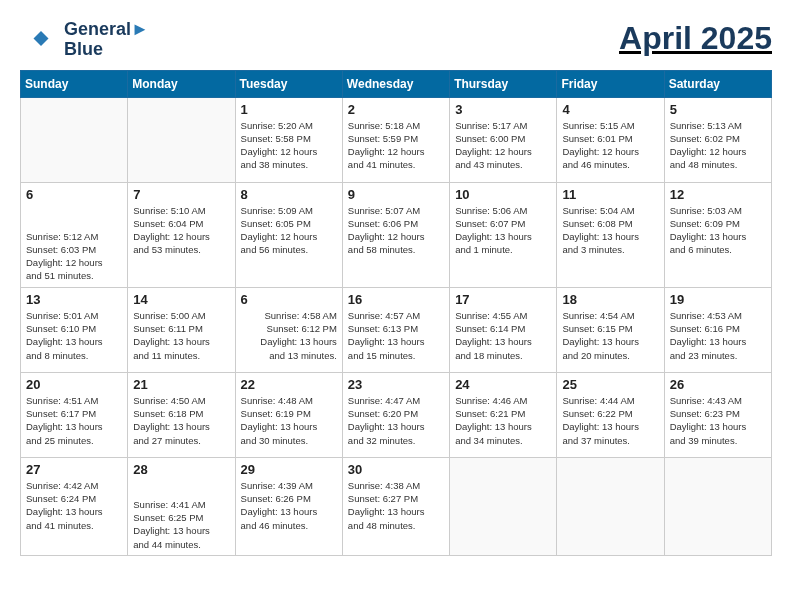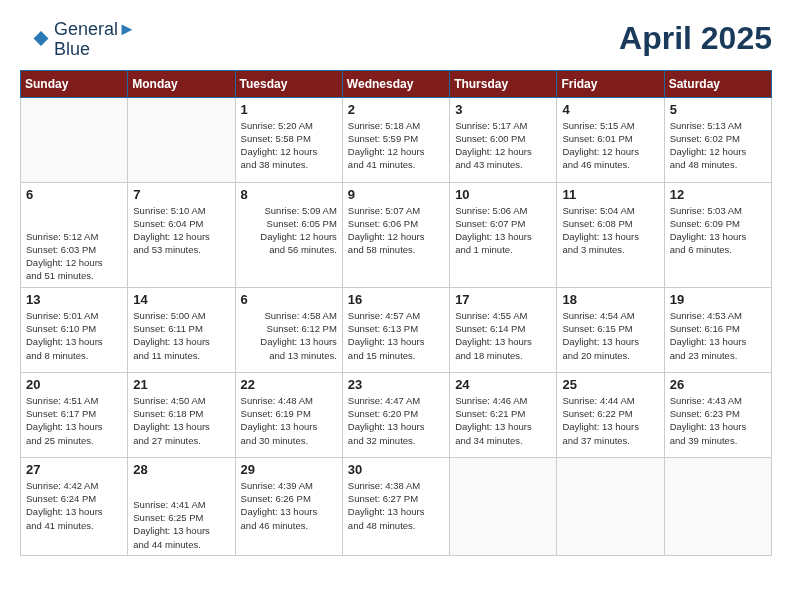--- a/index.html
+++ b/index.html
@@ -15,50 +15,52 @@
       justify-content: space-between;
       align-items: flex-start;
       margin-bottom: 10px;
     }
     .logo {
       display: flex;
       align-items: center;
     }
     .logo-text {
       font-size: 18px;
-      font-weight: normal;
+      font-weight: bold;
       color: #1a3a5c;
       line-height: 1.1;
+      margin-left: 10px;
     }
     .logo-text span {
       color: #2a7ab5;
     }
     .logo-icon {
       width: 30px;
       height: 30px;
       margin-right: 4px;
     }
     .title-block {
       text-align: right;
+      text-decoration: underline;
     }
     .month-title {
       font-size: 32px;
       font-weight: bold;
       color: #1a3a5c;
     }
     .subtitle {
       font-size: 15px;
       color: #333;
     }
     table {
       width: 100%;
       border-collapse: collapse;
     }
     thead tr th {
-      background-color: #7f1d1d;
+      background-color: #0369a1;
       color: #fff;
       font-size: 12px;
       font-weight: bold;
       padding: 6px 4px;
       text-align: left;
       border: 1px solid #1a6aa0;
     }
     tbody tr td {
       vertical-align: top;
       border: 1px solid #ccc;
@@ -166,21 +168,21 @@
         </td>
         <td>
           <span class="day-num">7</span>
           <div class="day-info" style="white-space: pre-line;">Sunrise: 5:10 AM
 Sunset: 6:04 PM
 Daylight: 12 hours
 and 53 minutes.</div>
         </td>
         <td>
           <span class="day-num">8</span>
-          <div class="day-info" style="white-space: pre-line; text-align: right;">Sunrise: 5:09 AM
+          <div class="day-info" style="white-space: pre-line;">Sunrise: 5:09 AM
 Sunset: 6:05 PM
 Daylight: 12 hours
 and 56 minutes.</div>
         </td>
         <td>
           <span class="day-num">9</span>
           <div class="day-info" style="white-space: pre-line;">Sunrise: 5:07 AM
 Sunset: 6:06 PM
 Daylight: 12 hours
 and 58 minutes.</div>

